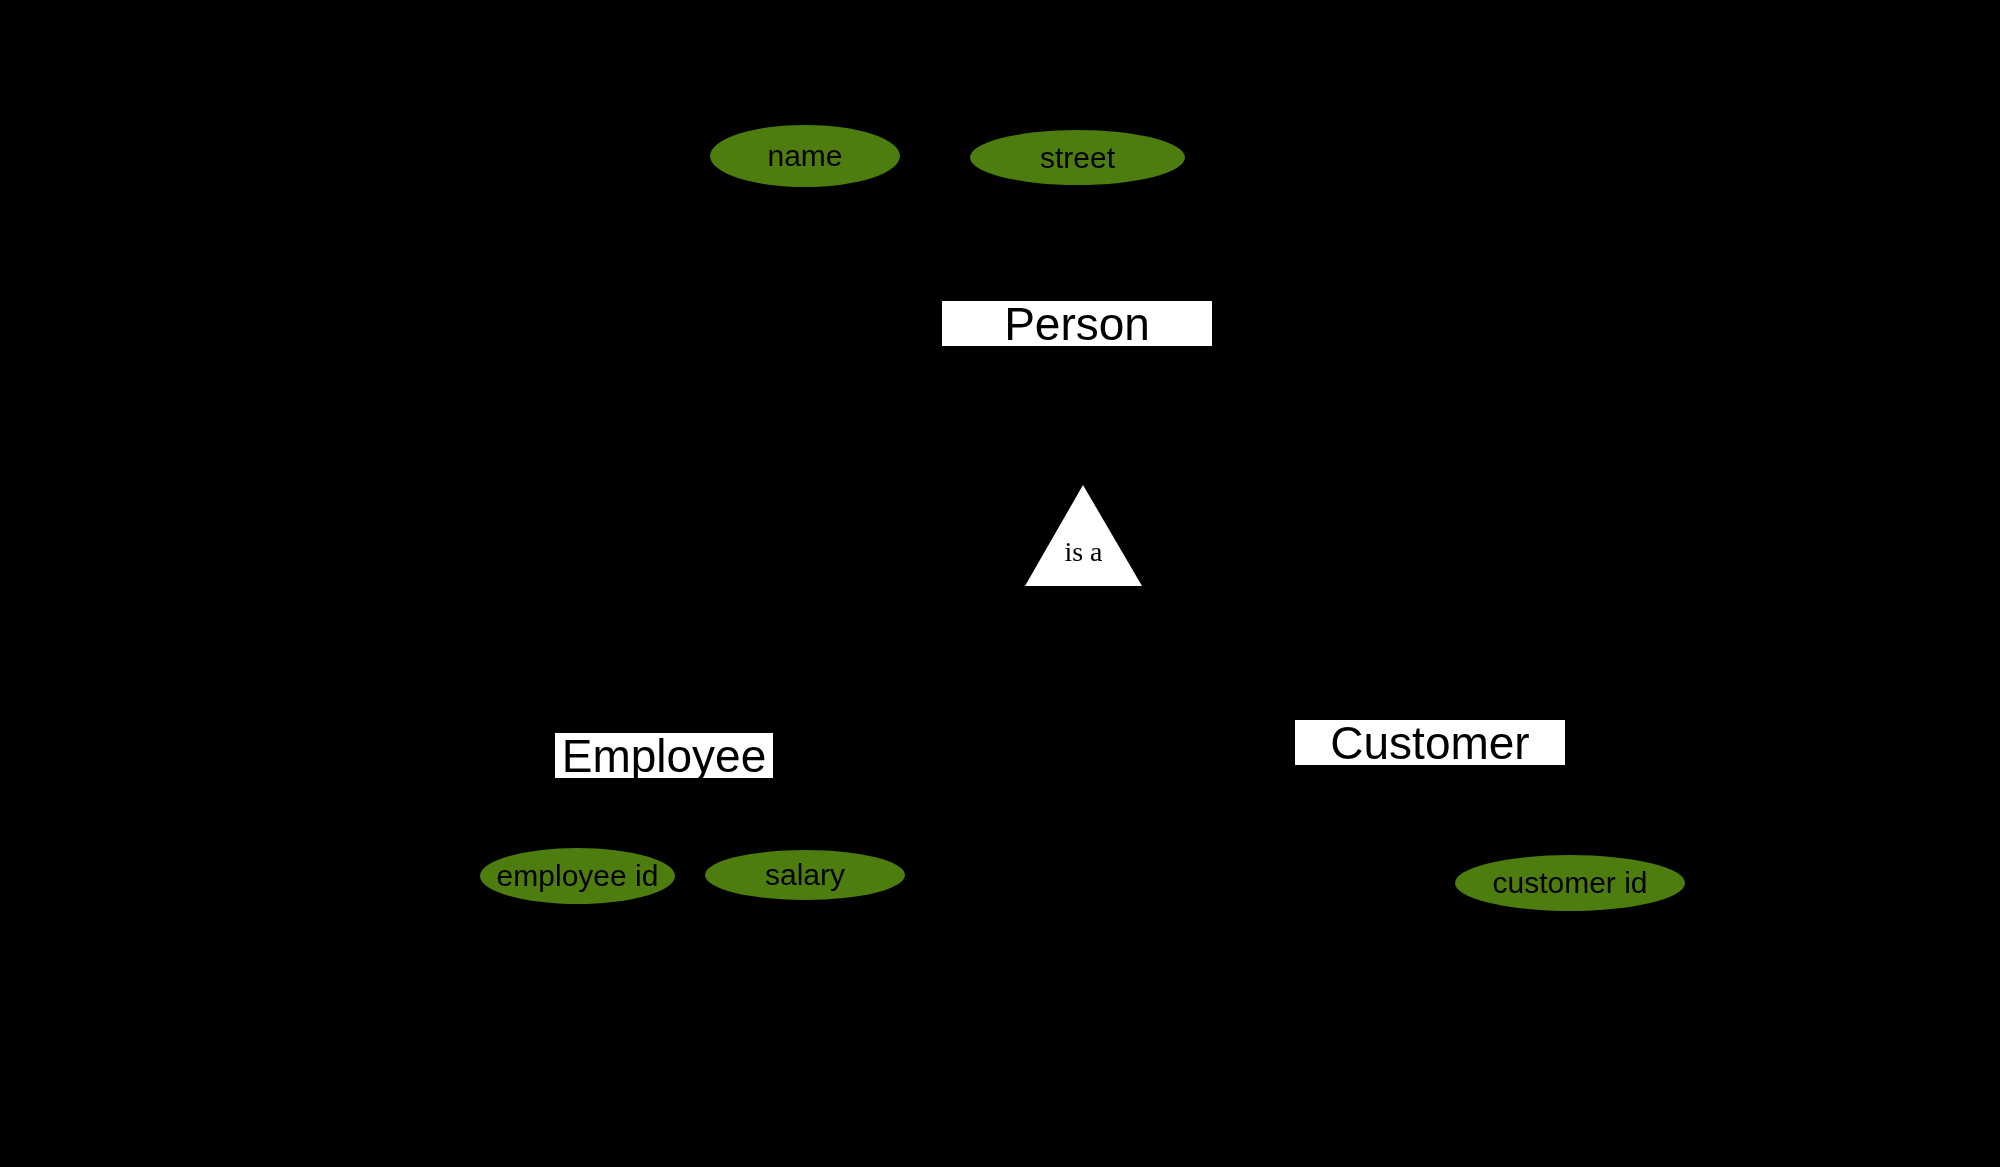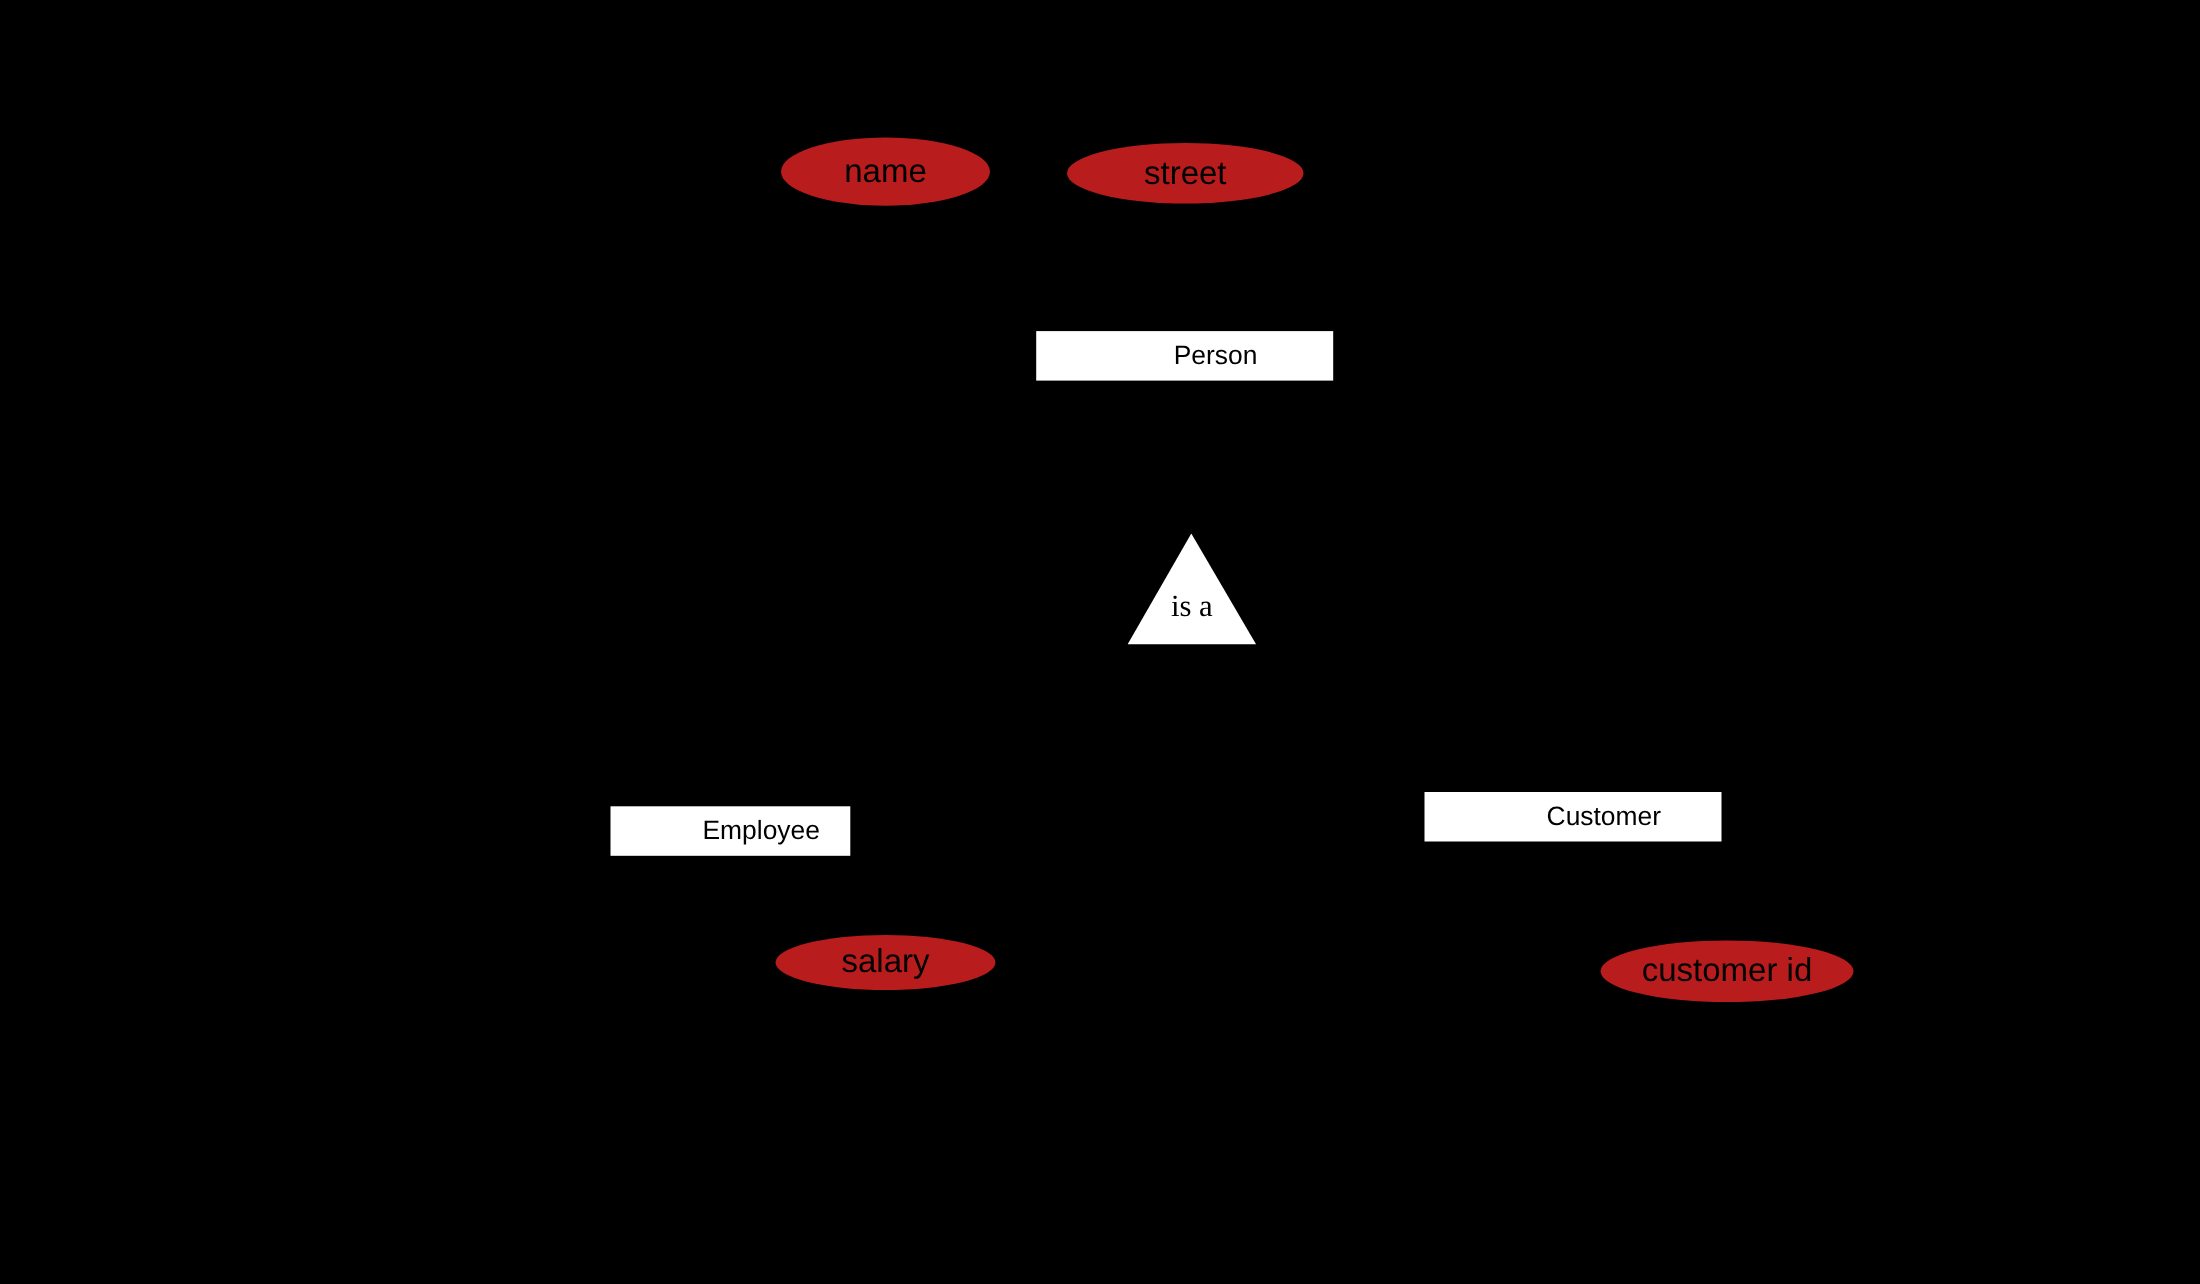--- a/index.html
+++ b/index.html
@@ -25,29 +25,29 @@
     height: 100%;
     display: flex;
     align-items: center;
     justify-content: center;
     color: #000000;
     white-space: nowrap;
     pointer-events: none;
   }
   .ellipse {
     position: absolute;
-    background: #b91c1c;
+    background: #4d7c0f;
     border-radius: 50%;
   }
   .ellipse .shape-label { font-size: 30px; }
   .rect {
     position: absolute;
     background: #ffffff;
   }
-  .rect .shape-label { font-size: 24px; padding-left: 28px; }
+  .rect .shape-label { font-size: 46px; }
   .triangle-wrap {
     position: absolute;
     font-family: Liberation Serif, serif;
   }
   .triangle-wrap svg {
     position: absolute;
     left: 0;
     top: 0;
     display: block;
   }
@@ -109,20 +109,23 @@
   </div>
 
   <div class="rect" style="left:555px; top:733px; width:218px; height:45px;">
     <span class="shape-label">Employee</span>
   </div>
 
   <div class="rect" style="left:1295px; top:720px; width:270px; height:45px;">
     <span class="shape-label">Customer</span>
   </div>
 
+  <div class="ellipse" style="left:480px; top:848px; width:195px; height:56px;">
+    <span class="shape-label">employee id</span>
+  </div>
 
   <div class="ellipse" style="left:705px; top:850px; width:200px; height:50px;">
     <span class="shape-label">salary</span>
   </div>
 
   <div class="ellipse" style="left:1455px; top:855px; width:230px; height:56px;">
     <span class="shape-label">customer id</span>
   </div>
 
 </div>

